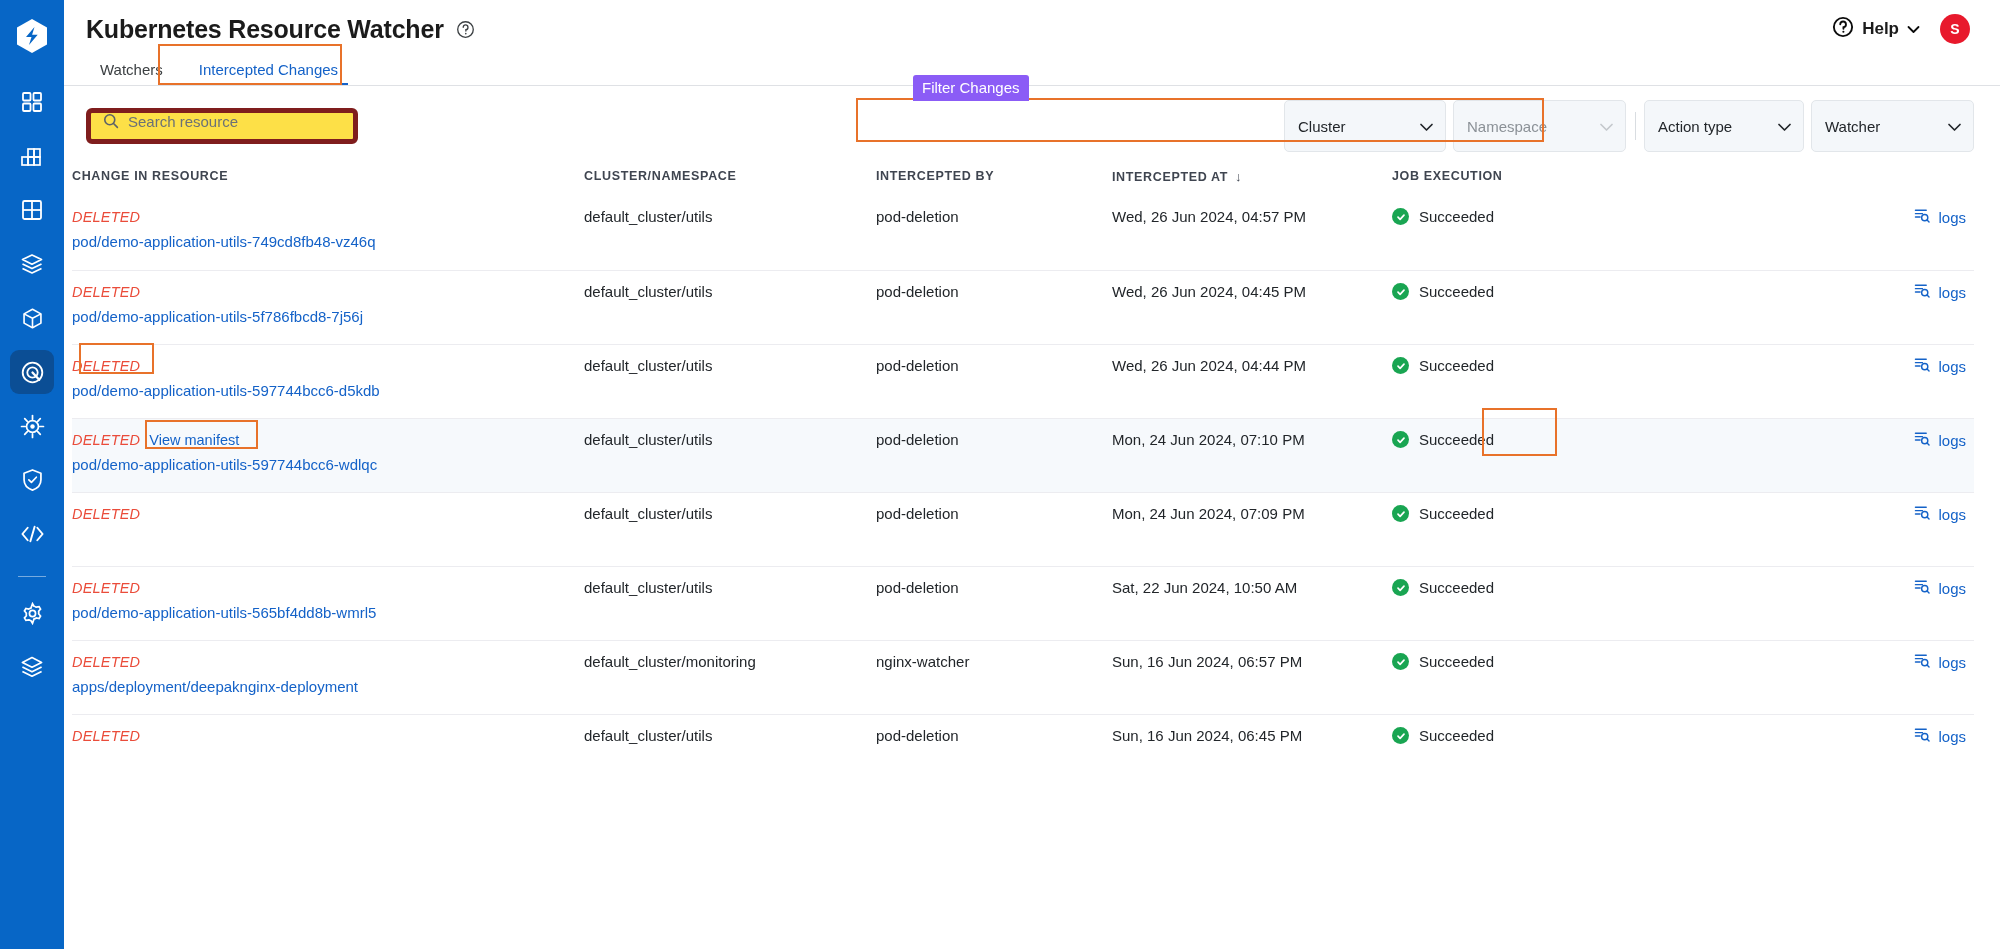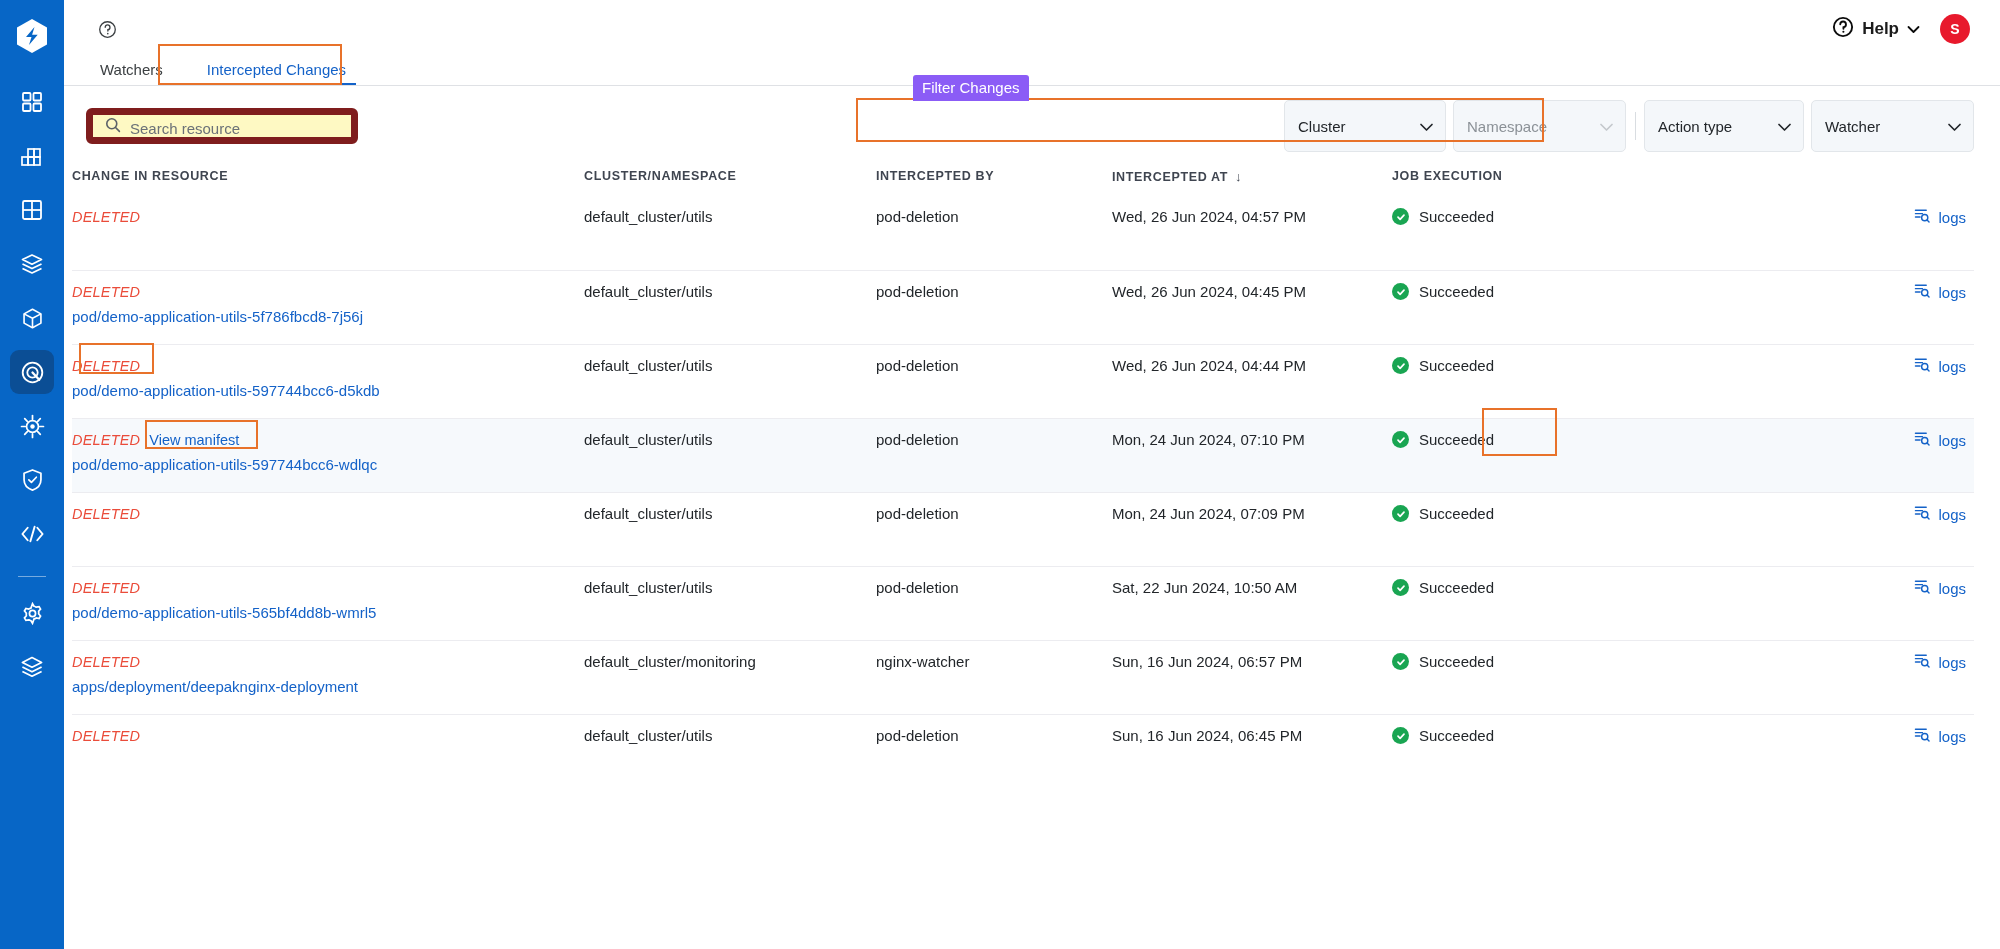--- a/index.html
+++ b/index.html
@@ -70,21 +70,21 @@
   .avatar {
     width: 30px; height: 30px; border-radius: 50%;
     background: #E8192C; color: #fff;
     font-size: 14px; font-weight: bold;
     display: flex; align-items: center; justify-content: center;
     cursor: pointer;
   }
 
   
   .tabs {
-    display: flex; align-items: flex-end; gap: 16px;
+    display: flex; align-items: flex-end; gap: 8px;
     padding-left: 22px;
     height: 36px;
     position: relative;
   }
   .tab {
     font-size: 15px; color: #3c4043;
     padding: 0 14px 9px 14px;
     cursor: pointer; position: relative;
     line-height: 1;
   }
@@ -117,23 +117,23 @@
 
   
   .filterrow {
     display: flex; align-items: center;
     padding: 18px 26px 0 22px;
     position: relative;
     height: 62px;
   }
   .search-box {
     width: 272px; height: 36px;
-    border: 7px solid #7f1d1d; border-radius: 6px;
-    background: #fef9c3;
-    display: flex; align-items: flex-end; gap: 9px;
+    border: 5px solid #7f1d1d; border-radius: 6px;
+    background: #fde047;
+    display: flex; align-items: flex-start; gap: 9px;
     padding: 0 12px;
   }
   .search-box .ph { font-size: 15px; color: #6b7177; }
   .filters {
     margin-left: auto;
     display: flex; align-items: center;
   }
   .sel {
     height: 52px; min-width: 160px;
     background: #F4F7FA;
@@ -329,20 +329,21 @@
           <path d="M2.4 12 L12 16.8 L21.6 12"></path>
           <path d="M2.4 16.4 L12 21.2 L21.6 16.4"></path>
         </svg>
       </span>
     </div>
   </div>
 
   <div class="main">
 
     <div class="topbar">
+      <div class="page-title">Kubernetes Resource Watcher</div>
       <span class="title-help">
         <svg width="19" height="19" viewBox="0 0 20 20" fill="none" stroke="#3c4043" stroke-width="1.4">
           <circle cx="10" cy="10" r="8.2"></circle>
           <path d="M7.6 7.6a2.5 2.5 0 1 1 2.8 2.6v1.5" stroke-linecap="round"></path>
           <circle cx="10.3" cy="14.4" r="0.85" fill="#3c4043" stroke="none"></circle>
         </svg>
       </span>
 
       <div class="topbar-right">
         <div class="help-menu">
@@ -432,20 +433,21 @@
         </div>
         <div class="c-job">JOB EXECUTION</div>
         <div class="c-logs"></div>
       </div>
       <div id="tbody">
           <div class="row">
             <div class="c-res">
               <div class="action-line">
                 <span class="action">DELETED</span>
               </div>
+              <a class="reslink">pod/demo-application-utils-749cd8fb48-vz46q</a>
             </div>
             <div class="c-ns">default_cluster/utils</div>
             <div class="c-by">pod-deletion</div>
             <div class="c-at">Wed, 26 Jun 2024, 04:57 PM</div>
             <div class="c-job">
               <div class="jobcell">
                 <span class="check">
                   <svg width="10" height="10" viewBox="0 0 10 10" fill="none" stroke="#fff" stroke-width="1.7" stroke-linecap="round" stroke-linejoin="round">
                     <polyline points="2,5.2 4.1,7.3 8,3.1"></polyline>
                   </svg>

